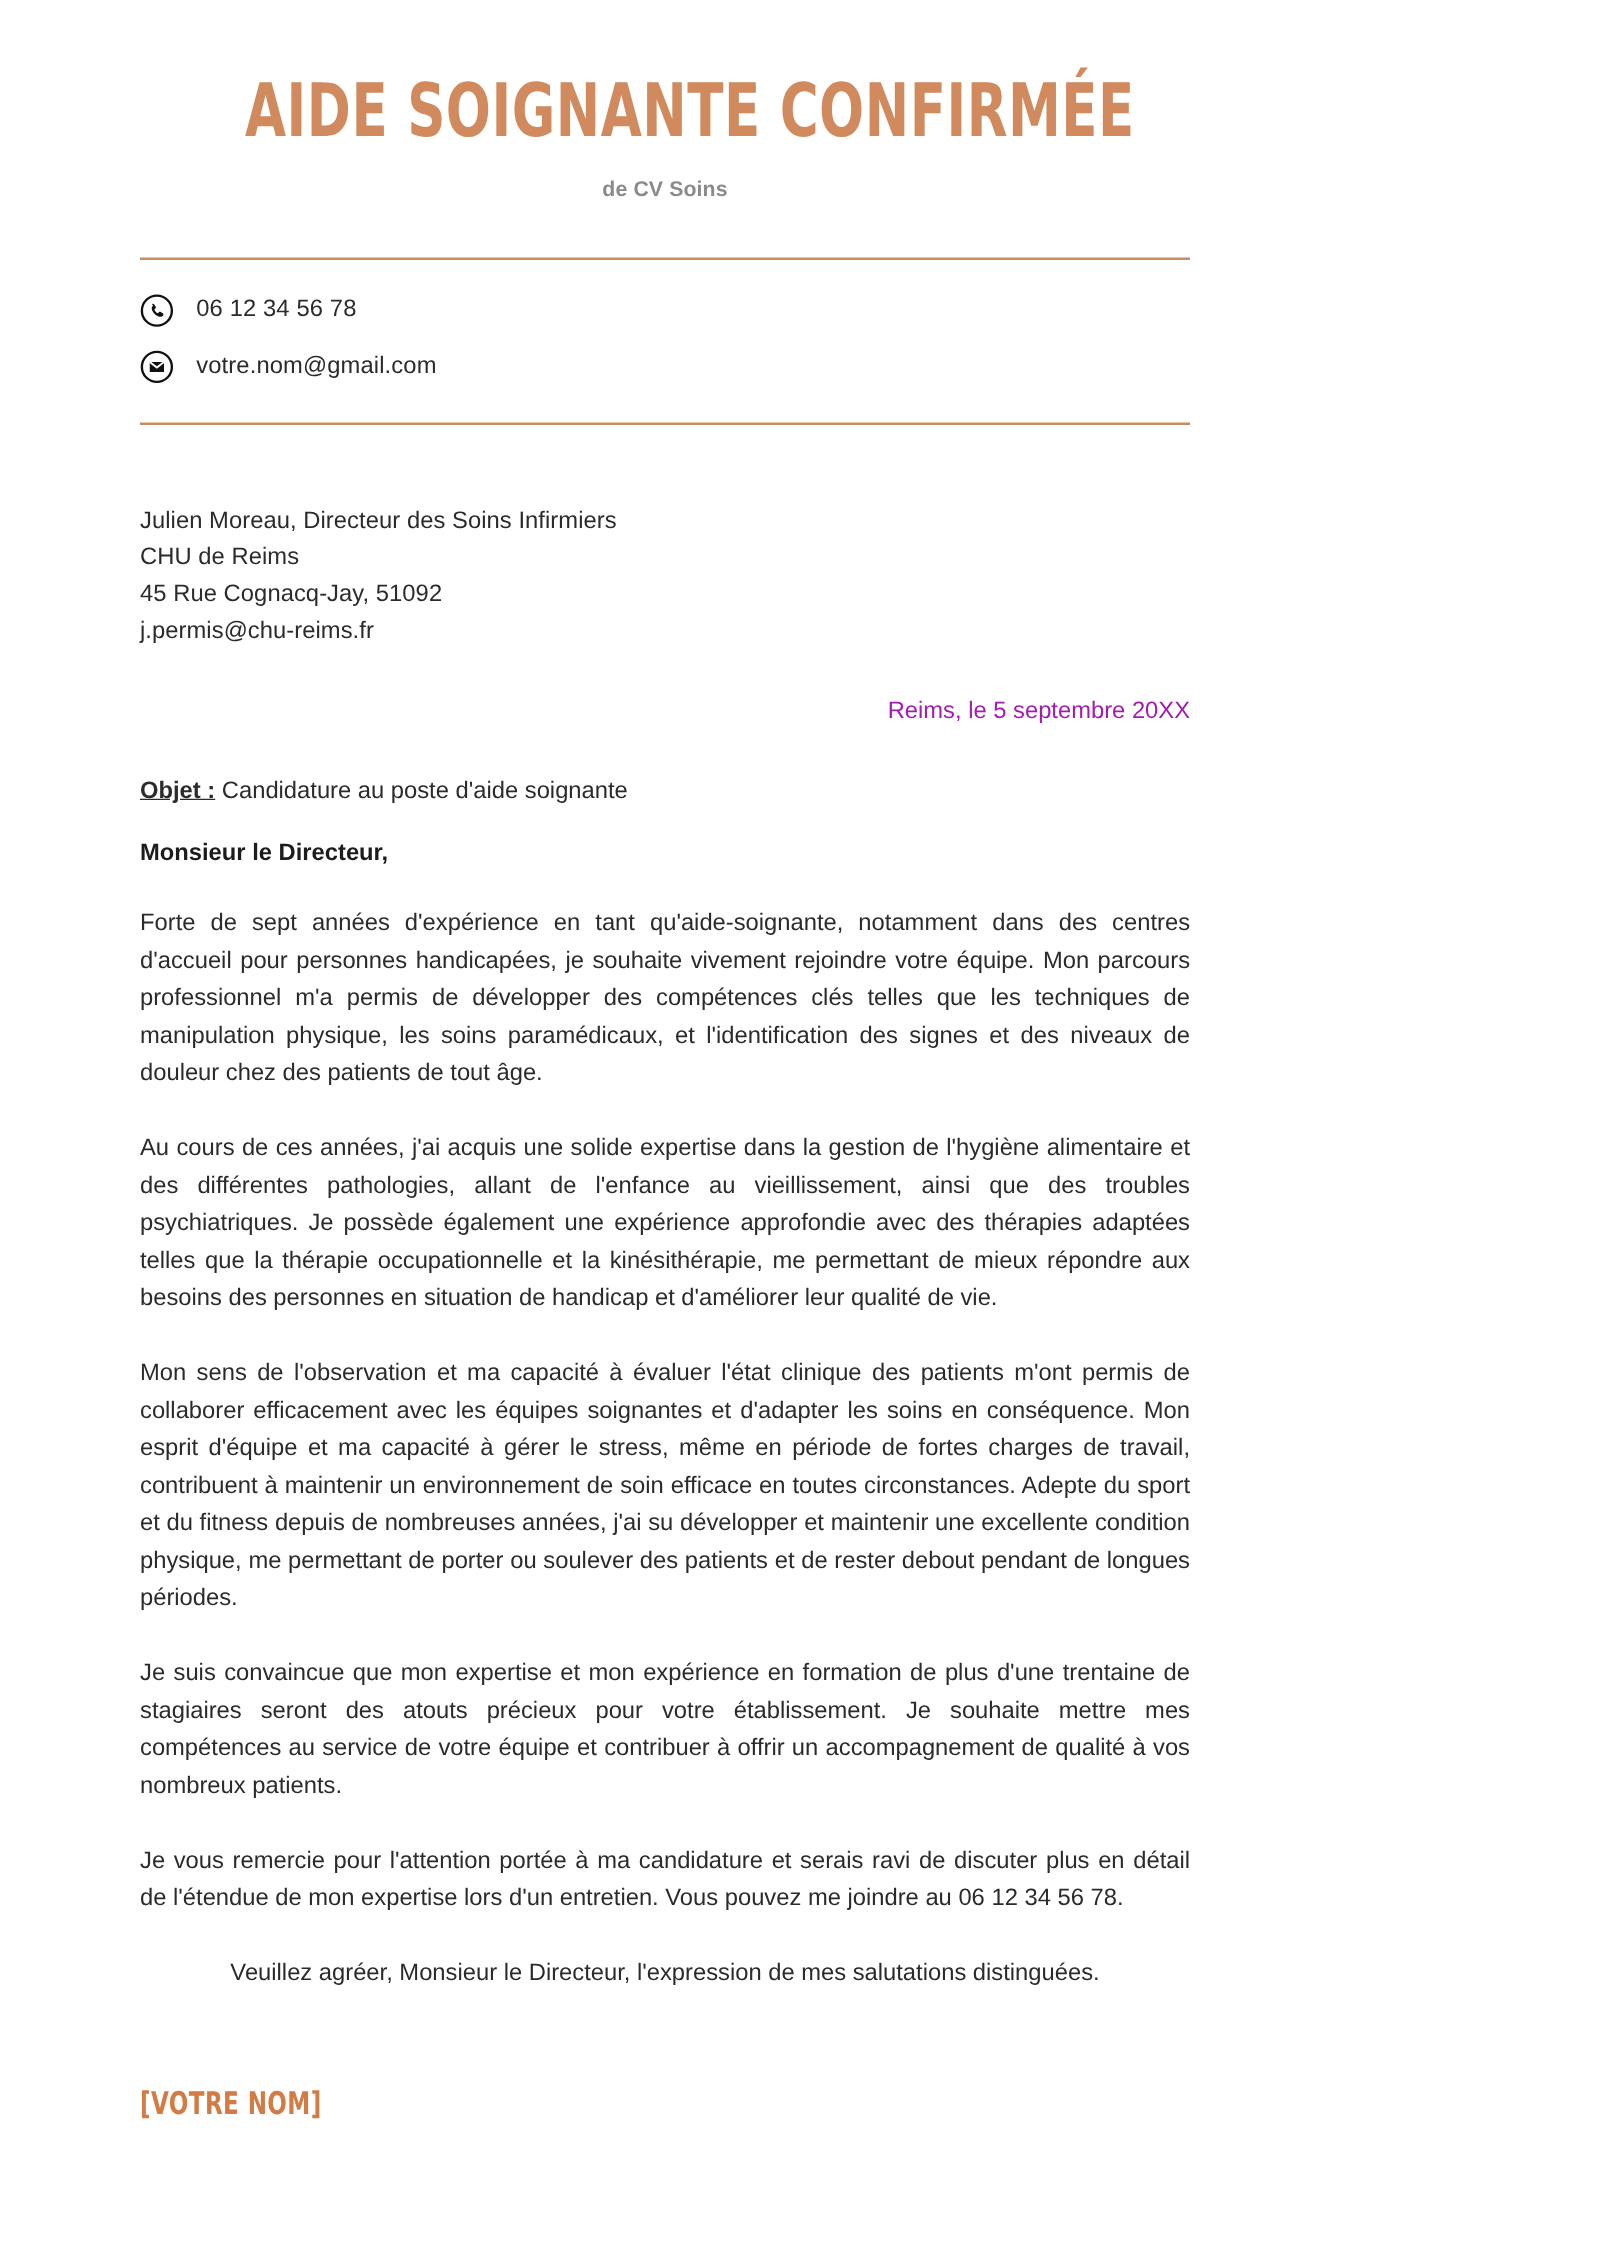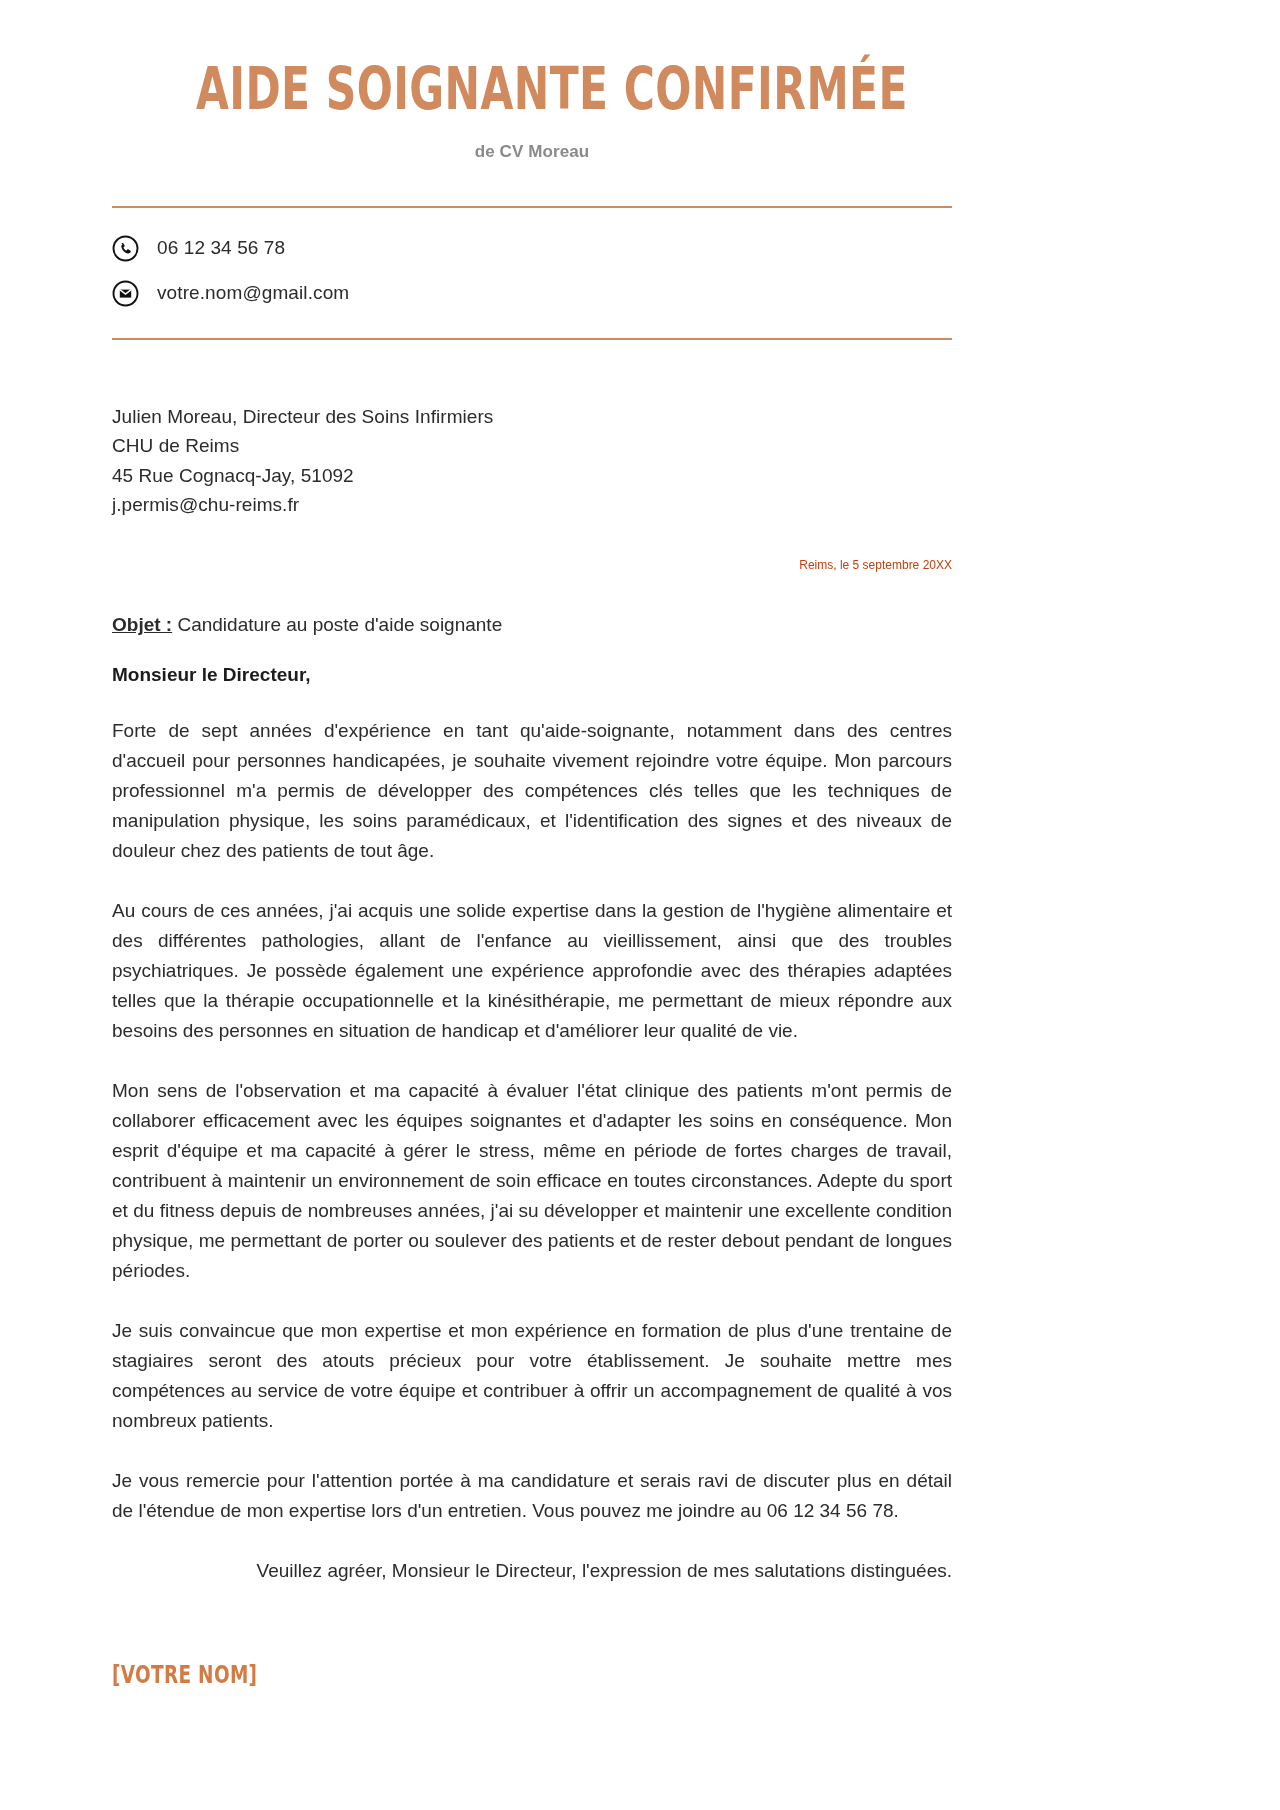--- a/index.html
+++ b/index.html
@@ -97,22 +97,22 @@
     font-size: 19px;
     line-height: 1.55;
     color: #2b2b2b;
   }
 
   .recipient div { letter-spacing: 0.05px; }
 
   .dateline {
     margin-top: 38px;
     text-align: right;
-    font-size: 12px;
-    color: #c2410c;
+    font-size: 19px;
+    color: #a21caf;
   }
 
   .subject {
     margin-top: 42px;
     font-size: 19px;
     color: #2b2b2b;
   }
 
   .subject .subject-label {
     font-weight: bold;
@@ -131,21 +131,21 @@
 
   .para {
     margin-top: 30px;
     font-size: 19px;
     line-height: 1.58;
     text-align: justify;
     color: #2b2b2b;
     hyphens: none;
   }
 
-  .para.last-para { text-align: right; }
+  .para.last-para { text-align: center; }
 
   
   .signature {
     margin-top: 74px;
     font-family: "Liberation Sans Narrow", "DejaVu Sans Condensed", "Liberation Sans", sans-serif;
     font-weight: bold;
     font-size: 25px;
     letter-spacing: 0.4px;
     color: #D27B45;
     transform: scaleX(0.82);
@@ -155,21 +155,21 @@
 
   .tail-space { height: 120px; }
 </style>
 </head>
 <body>
 
 <div class="page">
 
   <div class="header">
     <div class="doc-title">AIDE SOIGNANTE CONFIRMÉE</div>
-    <div class="doc-subtitle">de CV Moreau</div>
+    <div class="doc-subtitle">de CV Soins</div>
   </div>
 
   <div class="rule rule-top"></div>
 
   <div class="contact-grid">
 
     <div class="contact-item">
       <span class="contact-icon">
         <svg width="27" height="27" viewBox="0 0 27 27">
           <circle cx="13.5" cy="13.5" r="12" fill="none" stroke="#111" stroke-width="1.9"></circle>

